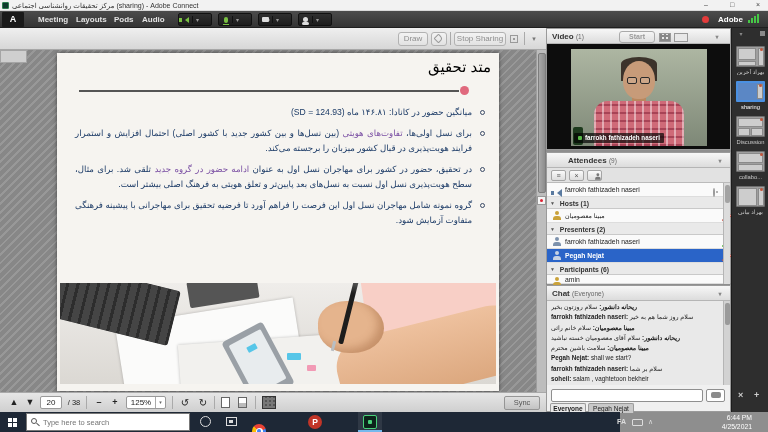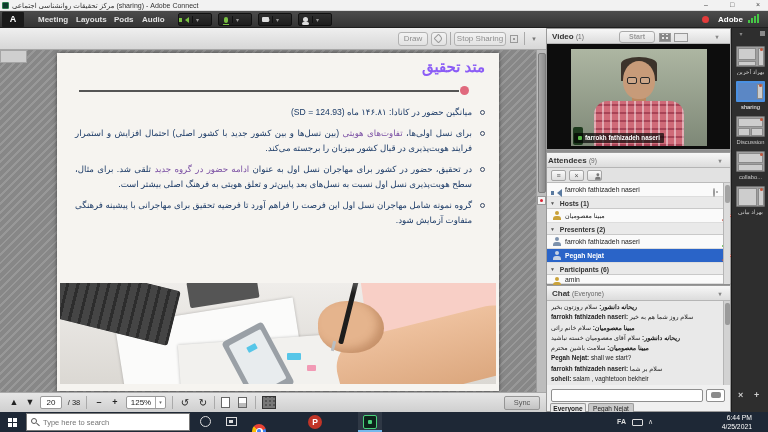--- a/index.html
+++ b/index.html
@@ -34,21 +34,21 @@
   .hbtn{top:4px;height:14px;border:1px solid #b2b2b2;border-radius:3px;background:linear-gradient(#f3f3f3,#e2e2e2);color:#8f8f8f;font-size:8px;line-height:12px;text-align:center}
   .penico{width:7px;height:7px;border:1px solid #9a9a9a;border-radius:1px 4px 1px 1px;transform:rotate(45deg)}
   .expico{width:8px;height:8px;border:1px solid #9a9a9a;position:relative}
   .expico::after{content:"";position:absolute;left:2px;top:2px;width:2px;height:2px;background:#9a9a9a}
   .mnico{width:14px;height:10px;border:0;color:#777;font-size:7px;line-height:10px;text-align:center}
   
   .viewport{left:0;top:50px;width:546px;height:342px;background:#8f8f8f;overflow:hidden}
   .stripes{background:repeating-linear-gradient(135deg,#989898 0 2px,#878787 2px 6px)}
   .corner{left:0;top:0;width:27px;height:13px;background:#cfcfcf;border:1px solid #a5a5a5}
   .slide{left:57px;top:3px;width:442px;height:338px;background:#f6f4f0;box-shadow:0 0 4px rgba(0,0,0,.5);overflow:hidden}
-  .s-title{right:14px;top:5px;font-size:15px;font-weight:bold;color:#8b5cf6;direction:rtl}
+  .s-title{right:8px;top:5px;font-size:15px;font-weight:normal;color:#000000;direction:rtl}
   .s-rule{left:22px;top:37px;width:380px;height:2px;background:#555}
   .s-dot{left:403px;top:33px;width:9px;height:9px;border-radius:50%;background:#e0697d}
   .bullets{left:18px;top:52px;width:410px;direction:rtl;color:#1b3a66;font-size:8.6px;line-height:15px;text-align:justify}
   .bullet{display:flex;gap:8px;margin-bottom:6px}
   .bmark{flex:none;width:5px;height:5px;border:1px solid #3a4a66;border-radius:50%;margin-top:5px}
   .bullet em{font-style:normal;color:#7a4fa3}
   
   .photo{left:3px;top:230px;width:436px;height:101px;background:linear-gradient(#efedea,#dbd8d3);overflow:hidden}
   .kb{left:-14px;top:-8px;width:130px;height:56px;background:#2d2d2d;border-radius:3px;transform:rotate(14deg);
       background-image:repeating-linear-gradient(90deg,#454545 0 7px,#2d2d2d 7px 10px),repeating-linear-gradient(0deg,#3a3a3a 0 6px,#2d2d2d 6px 9px)}
@@ -131,21 +131,21 @@
   .ctab{top:117px;height:10px;border:1px solid #9a9a9a;border-bottom:0;border-radius:2px 2px 0 0;font-size:6.5px;line-height:9px;text-align:center;color:#222}
   
   .laybar{left:731px;top:28px;width:37px;height:384px;background:#2e2e2e;border-left:1px solid #1c1c1c}
   .laythumb{left:4px;width:29px;height:21px;background:#9f9f9f;border:1px solid #6e6e6e;border-radius:1px;position:absolute}
   .laythumb .zc{position:absolute;background:#cdcdcd;border:1px solid #8a8a8a}
   .laythumb .rd{position:absolute;right:1px;top:1px;width:3px;height:3px;border-radius:50%;background:#c2563d}
   .laysel{background:#5b87c5;border:2px solid #4a90e2}
   .laylab{left:0;width:37px;text-align:center;font-size:5.8px;color:#c9c9c9;position:absolute;white-space:nowrap;overflow:hidden}
   .laybot{color:#cfcfcf;font-size:9px;font-weight:bold}
   
-  .taskbar{left:0;top:412px;width:768px;height:20px;background:#1e2836;color:#eee}
+  .taskbar{left:0;top:412px;width:620px;height:20px;background:#1e2836;color:#eee}
   .winlogo{left:8px;top:6px;width:9px;height:9px;
     background:linear-gradient(#fff,#fff) 0 0/4px 4px no-repeat,linear-gradient(#fff,#fff) 5px 0/4px 4px no-repeat,linear-gradient(#fff,#fff) 0 5px/4px 4px no-repeat,linear-gradient(#fff,#fff) 5px 5px/4px 4px no-repeat}
   .search{left:26px;top:1px;width:164px;height:18px;background:#fff;border:1px solid #777;font-size:7.5px;color:#444;padding-left:16px}
   .mag{left:31px;top:6px;width:6px;height:6px;border:1px solid #555;border-radius:50%}
   .mag::after{content:"";position:absolute;left:4px;top:5px;width:4px;height:1px;background:#555;transform:rotate(40deg)}
   .ring{width:11px;height:11px;border:1.5px solid #ddd;border-radius:50%}
   .tview{width:11px;height:9px;border:1px solid #ddd;position:relative}
   .tview::after{content:"";position:absolute;left:2px;top:2px;width:4px;height:3px;background:#ddd}
   .chromeic{width:14px;height:14px;border-radius:50%;background:conic-gradient(from -45deg,#ea4335 0 33%,#4285f4 0 66%,#34a853 0 84%,#fbbc05 0 100%);position:relative}
   .chromeic::before{content:"";position:absolute;left:3.5px;top:3.5px;width:7px;height:7px;background:#fff;border-radius:50%}
@@ -320,21 +320,21 @@
         <div class="ab" style="left:2px;top:78px;width:10px;height:18px;background:#1d3a1d;border-radius:2px"></div>
         <div class="ab vname">
           <i class="vdot"></i><span>farrokh fathizadeh naseri</span>
         </div>
       </div>
     </div>
   </div>
 
   <div class="ab pod" style="left:546px;top:152px;width:185px;height:131px">
     <div class="ab podhead">
-      <span style="margin-left:1px">Attendees</span>
+      <span style="margin-left:21px">Attendees</span>
       <span class="cnt">(9)</span>
       <div class="ab podmenu" style="left:166px;top:4px">▾</div>
     </div>
     <div class="ab atoolbar">
       <div class="ab abtn" style="left:4px">≡</div>
       <div class="ab abtn" style="left:22px">×</div>
       <div class="ab abtn" style="left:40px"><i class="av ab" style="left:3px;top:1px;transform:scale(.7);--c:#777"></i></div>
     </div>
     <div class="ab arow" style="top:30px">
       <i class="spkico ab" style="left:4px;top:3px"></i>

